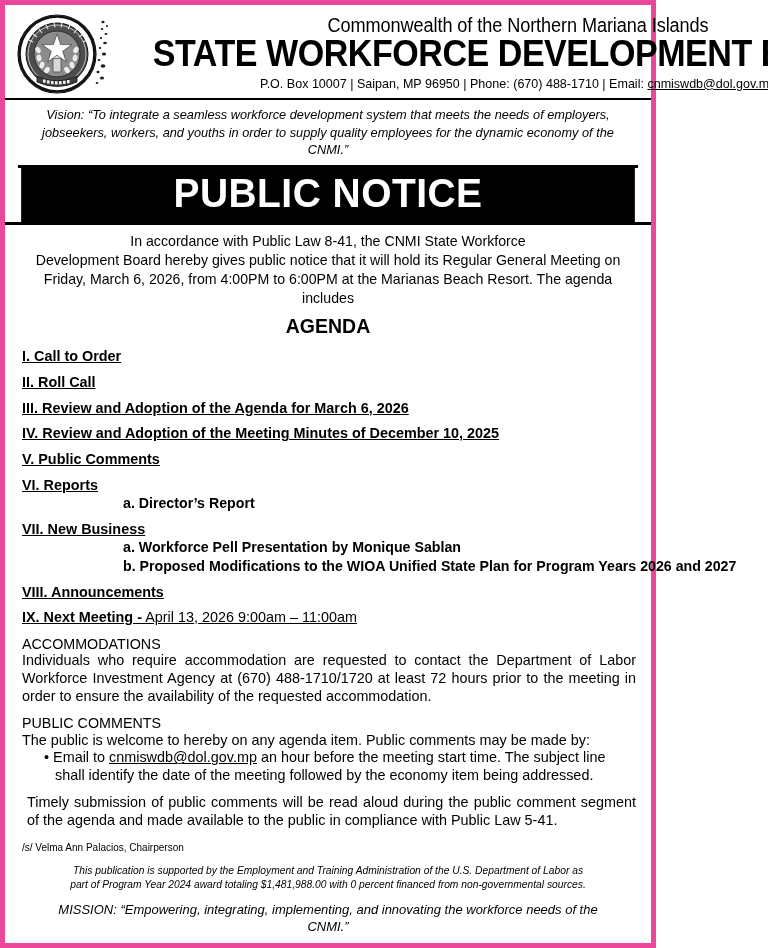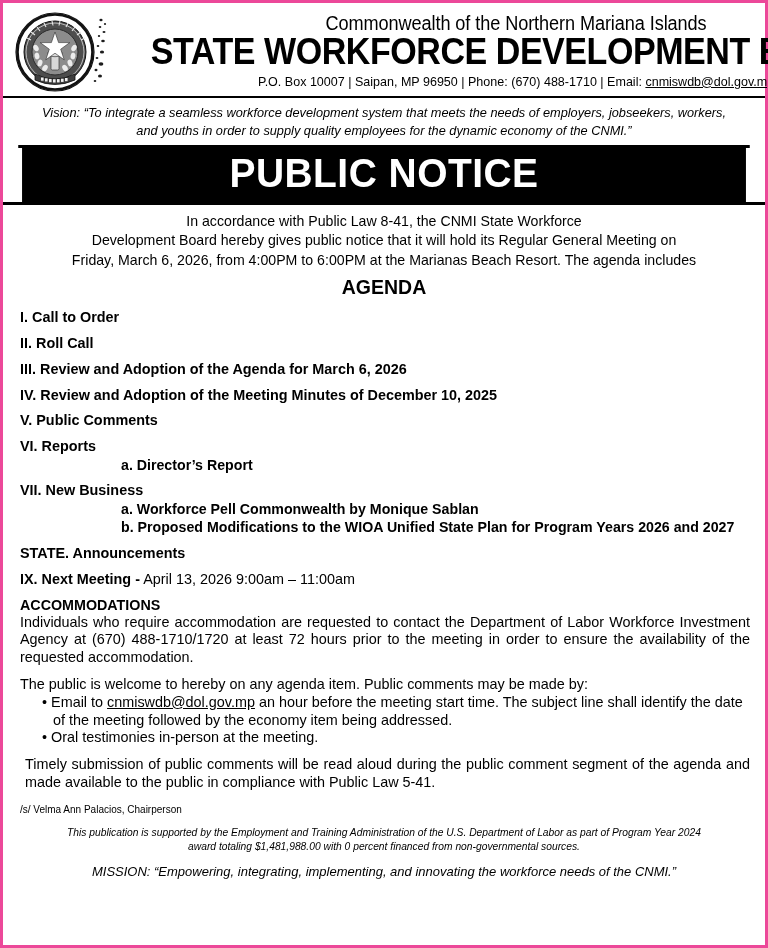--- a/index.html
+++ b/index.html
@@ -8,22 +8,22 @@
     background: #ffffff;
   }
   body {
     width: 768px; height: 948px;
     font-family: "Liberation Sans", sans-serif;
     color: #000000;
     overflow: hidden;
   }
 
   .notice {
-    width: 768px; height: 948px;
-    border: 3px solid #ec4899;
+    width: 656px; height: 948px;
+    border: 5px solid #ec4899;
     background: #fff;
     display: flex;
     flex-direction: column;
     justify-content: space-between;
   }
 
   
   .header {
     display: flex;
     align-items: center;
@@ -126,38 +126,39 @@
   }
 
   .agenda-list { padding-left: 5px; }
 
   .agenda-item {
     font-size: 14.4px;
     font-weight: bold;
     line-height: 1.2;
     margin-top: 8.5px;
     white-space: nowrap;
+    text-decoration: underline;
   }
   .agenda-item .tail {
     font-weight: normal;
   }
   .sub-item {
     font-size: 14.2px;
     font-weight: bold;
     line-height: 1.22;
     margin-left: 101px;
     margin-top: 1px;
     white-space: nowrap;
   }
 
   
   .section { margin-top: 9px; padding-left: 5px; }
   .section-title {
     font-size: 14.3px;
-    font-weight: bold;
+    font-weight: normal;
     line-height: 1.18;
   }
   .section-body {
     font-size: 14.4px;
     line-height: 1.235;
     text-align: justify;
     padding-right: 3px;
   }
   .section-body.nojustify { text-align: left; }
 
@@ -314,37 +315,37 @@
       <div class="agenda-item"><span>I. Call to Order</span><span class="tail"></span></div>
       <div class="agenda-item"><span>II. Roll Call</span><span class="tail"></span></div>
       <div class="agenda-item"><span>III. Review and Adoption of the Agenda for March 6, 2026</span><span class="tail"></span></div>
       <div class="agenda-item"><span>IV. Review and Adoption of the Meeting Minutes of December 10, 2025</span><span class="tail"></span></div>
       <div class="agenda-item"><span>V. Public Comments</span><span class="tail"></span></div>
 
       <div class="agenda-item"><span>VI. Reports</span><span class="tail"></span></div>
       <div class="sub-item">a. Director’s Report</div>
 
       <div class="agenda-item"><span>VII. New Business</span><span class="tail"></span></div>
-      <div class="sub-item">a. Workforce Pell Commonwealth by Monique Sablan</div>
+      <div class="sub-item">a. Workforce Pell Presentation by Monique Sablan</div>
       <div class="sub-item">b. Proposed Modifications to the WIOA Unified State Plan for Program Years 2026 and 2027</div>
 
-      <div class="agenda-item"><span>STATE. Announcements</span><span class="tail"></span></div>
+      <div class="agenda-item"><span>VIII. Announcements</span><span class="tail"></span></div>
       <div class="agenda-item"><span>IX. Next Meeting -</span><span class="tail"> April 13, 2026 9:00am – 11:00am</span></div>
     </div>
 
     <div class="section">
       <div class="section-title">ACCOMMODATIONS</div>
       <div class="section-body">Individuals who require accommodation are requested to contact the Department of Labor Workforce Investment Agency at (670) 488-1710/1720 at least 72 hours prior to the meeting in order to ensure the availability of the requested accommodation.</div>
     </div>
 
     <div class="section">
+      <div class="section-title">PUBLIC COMMENTS</div>
       <div class="section-body nojustify">The public is welcome to hereby on any agenda item. Public comments may be made by:</div>
       <ul class="bullets">
         <li><span class="b-dot">•</span><span>Email to </span><span class="email-link">cnmiswdb@dol.gov.mp</span><span> an hour before the meeting start time. The subject line shall identify the date of the meeting followed by the economy item being addressed.</span></li>
-        <li><span class="b-dot">•</span><span>Oral testimonies in-person at the meeting.</span></li>
       </ul>
       <div class="closing">Timely submission of public comments will be read aloud during the public comment segment of the agenda and made available to the public in compliance with Public Law 5-41.</div>
     </div>
 
     <div class="signature">/s/ Velma Ann Palacios, Chairperson</div>
 
     <div class="funding">This publication is supported by the Employment and Training Administration of the U.S. Department of Labor as part of Program Year 2024 award totaling $1,481,988.00 with 0 percent financed from non-governmental sources.</div>
     <div class="mission">MISSION: “Empowering, integrating, implementing, and innovating the workforce needs of the CNMI.”</div>
 
   </div>

